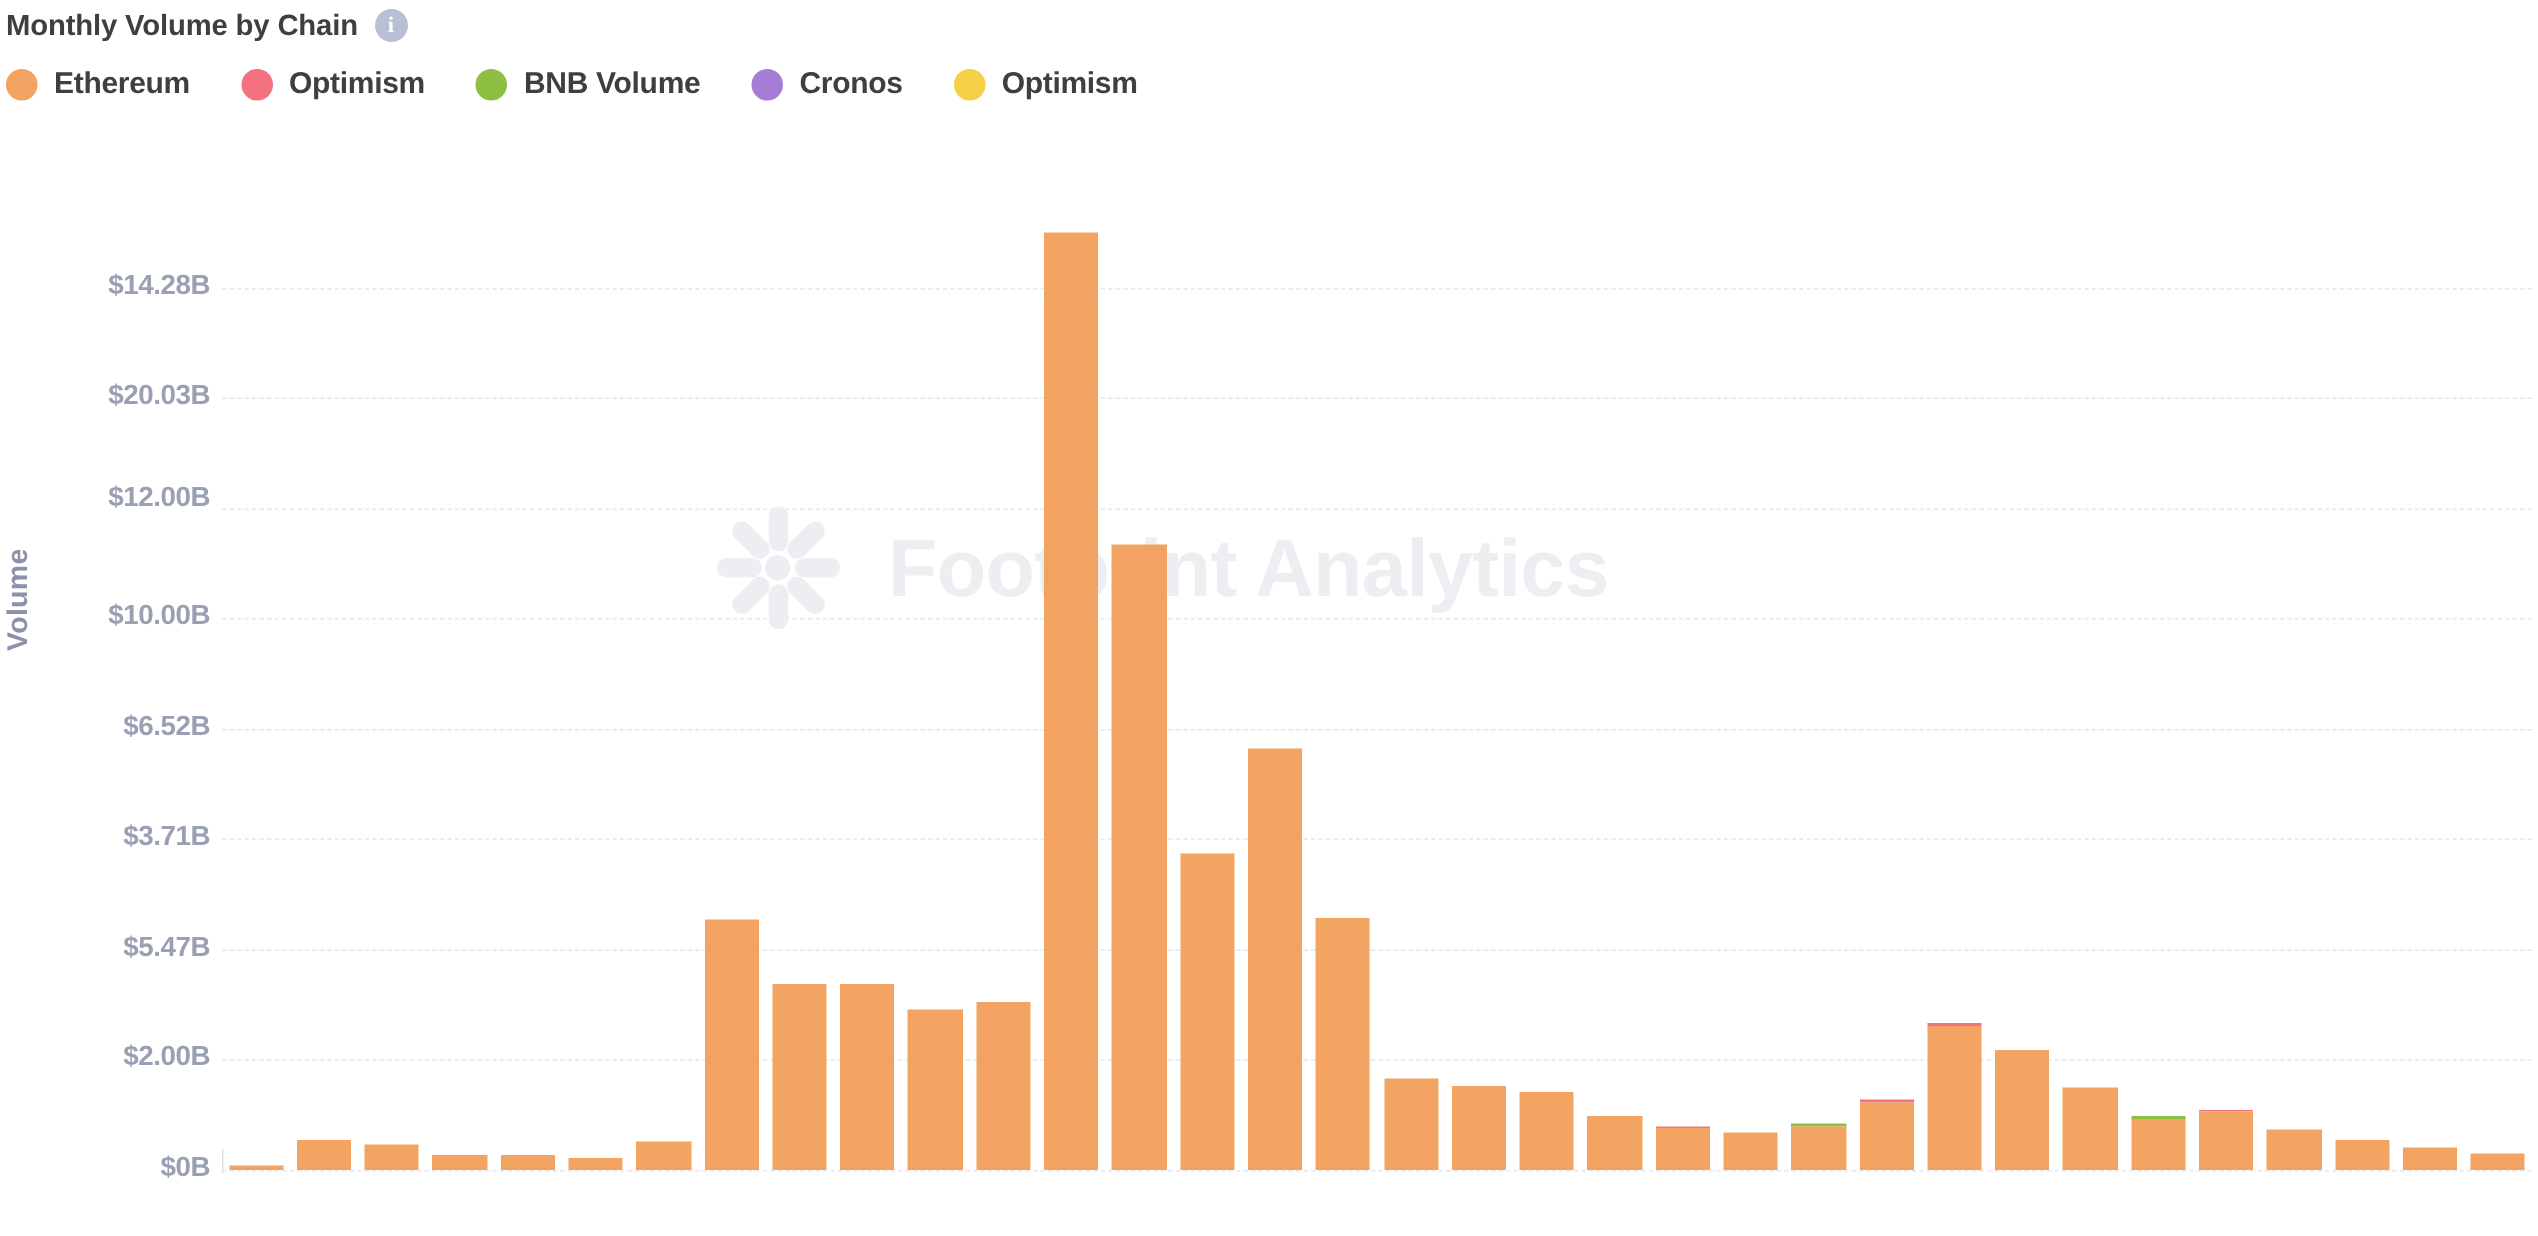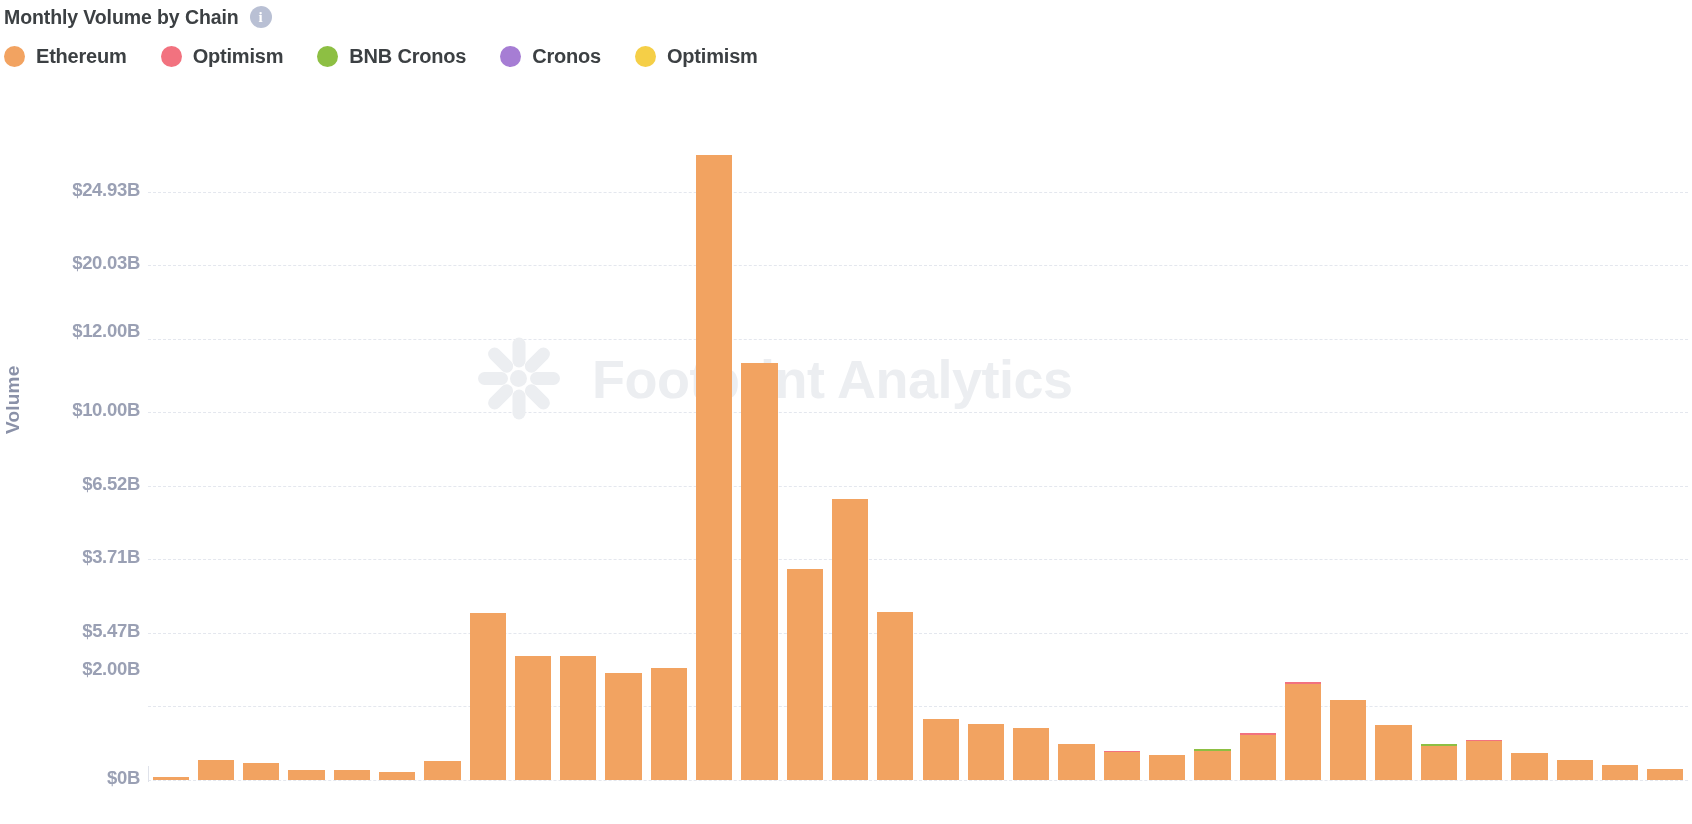--- a/index.html
+++ b/index.html
@@ -117,47 +117,47 @@
         <div class="legend-item">
           <span class="legend-dot" style="background: rgb(242, 163, 97);"></span>
           <span class="legend-label">Ethereum</span>
         </div>
         <div class="legend-item">
           <span class="legend-dot" style="background: rgb(242, 114, 127);"></span>
           <span class="legend-label">Optimism</span>
         </div>
         <div class="legend-item">
           <span class="legend-dot" style="background: rgb(141, 191, 67);"></span>
-          <span class="legend-label">BNB Cronos</span>
+          <span class="legend-label">BNB Volume</span>
         </div>
         <div class="legend-item">
           <span class="legend-dot" style="background: rgb(166, 125, 212);"></span>
           <span class="legend-label">Cronos</span>
         </div>
         <div class="legend-item">
           <span class="legend-dot" style="background: rgb(245, 207, 71);"></span>
           <span class="legend-label">Optimism</span>
         </div>
       </div>
   </div>
 
   <div class="plot-wrap">
 
     <div class="y-axis-title">Volume</div>
 
     <div class="ytick-holder" id="yticks">
         <div class="ytick" style="top: 671px;">$0B</div>
-        <div class="ytick" style="top: 562px;">$2.00B</div>
+        <div class="ytick" style="top: 597px;">$2.00B</div>
         <div class="ytick" style="top: 523.955px;">$5.47B</div>
         <div class="ytick" style="top: 450.432px;">$3.71B</div>
         <div class="ytick" style="top: 376.909px;">$6.52B</div>
         <div class="ytick" style="top: 303.386px;">$10.00B</div>
         <div class="ytick" style="top: 224px;">$12.00B</div>
         <div class="ytick" style="top: 156.341px;">$20.03B</div>
-        <div class="ytick" style="top: 82.8182px;">$24.93B</div>
+        <div class="ytick" style="top: 82.8182px;">$14.28B</div>
       </div>
     <div class="gridlines" id="gridlines">
         <div class="baseline" style="top: 684px;"></div>
         <div class="gridline" style="top: 610.477px;"></div>
         <div class="gridline" style="top: 536.955px;"></div>
         <div class="gridline" style="top: 463.432px;"></div>
         <div class="gridline" style="top: 389.909px;"></div>
         <div class="gridline" style="top: 316.386px;"></div>
         <div class="gridline" style="top: 242.864px;"></div>
         <div class="gridline" style="top: 169.341px;"></div>

